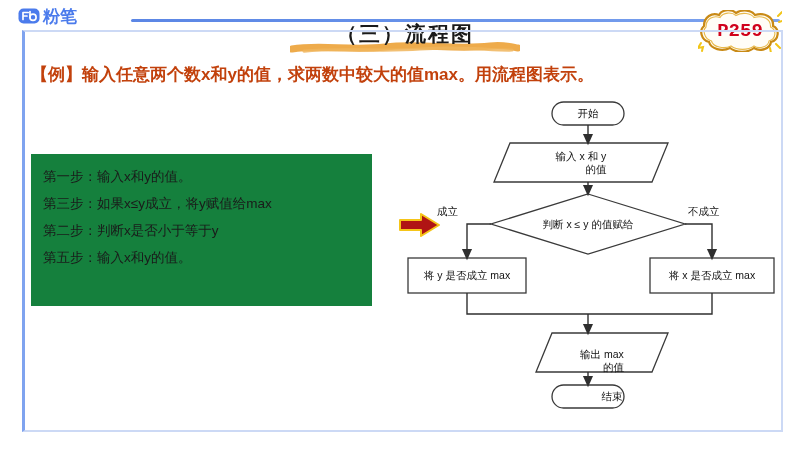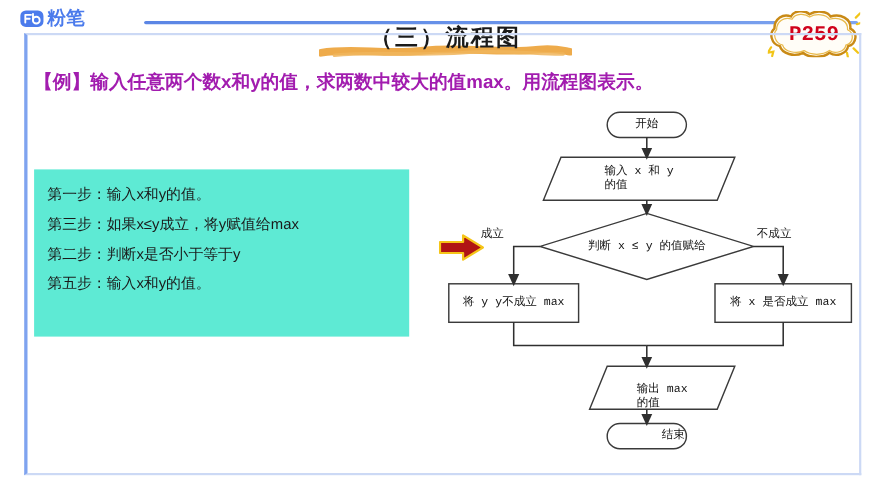--- a/index.html
+++ b/index.html
@@ -16,21 +16,20 @@
     font-family: "Liberation Sans", "DejaVu Sans", sans-serif;
     color: #1a1a1a;
   }
 
   
   .logo {
     position: absolute;
     left: 18px;
     top: 8px;
     display: flex;
-    align-items: center;
     gap: 3px;
     color: #4b7bec;
     font-weight: bold;
     font-size: 17px;
     letter-spacing: 0px;
   }
   .logo-mark {
     display: inline-block;
     width: 22px;
     height: 16px;
@@ -112,33 +111,33 @@
     box-sizing: border-box;
   }
 
   
   .example-line {
     position: absolute;
     left: 31px;
     top: 63px;
     font-size: 17px;
     font-weight: bold;
-    color: #a21caf;
+    color: #c2410c;
     white-space: nowrap;
     letter-spacing: 0px;
   }
 
   
   .steps-box {
     position: absolute;
     left: 31px;
     top: 154px;
     width: 341px;
     height: 152px;
-    background: #5eead4;
+    background: #15803d;
     padding: 9px 12px 0 12px;
     box-sizing: border-box;
   }
   .steps-box .step {
     font-size: 13.5px;
     color: #1a1a1a;
     line-height: 27px;
     white-space: nowrap;
   }
 
@@ -159,22 +158,22 @@
     width: 380px;
     height: 325px;
   }
   .flow-svg { position: absolute; left:0; top:0; }
 
   .node-label {
     position: absolute;
     display: flex;
     align-items: center;
     justify-content: center;
-    text-align: left;
-    font-family: Liberation Mono, monospace;
+    text-align: right;
+    font-family: Liberation Sans, sans-serif;
     font-size: 10.5px;
     color: #111111;
     line-height: 13px;
     pointer-events: none;
     white-space: pre-line;
   }
   .branch-label {
     position: absolute;
     font-family: "DejaVu Serif", "Liberation Serif", serif;
     font-size: 10.5px;
@@ -285,21 +284,21 @@
         <line x1="188" y1="219" x2="188" y2="235" marker-end="url(#ah)"></line>
 
         <line x1="188" y1="277" x2="188" y2="287" marker-end="url(#ah)"></line>
       </g>
     </svg>
 
     <div class="node-label" style="left:152px; top:7px; width:72px; height:23px;">开始</div>
     <div class="node-label" style="left:94px; top:48px; width:174px; height:39px;">输入 x 和 y
 的值</div>
     <div class="node-label" style="left:91px; top:99px; width:194px; height:60px;">判断 x ≤ y 的值赋给</div>
-    <div class="node-label" style="left:8px; top:163px; width:118px; height:35px;">将 y y不成立 max</div>
+    <div class="node-label" style="left:8px; top:163px; width:118px; height:35px;">将 y 是否成立 max</div>
     <div class="node-label" style="left:250px; top:163px; width:124px; height:35px;">将 x 是否成立 max</div>
     <div class="node-label" style="left:136px; top:238px; width:132px; height:55px;">输出 max
 的值</div>
     <div class="node-label" style="left:152px; top:290px; width:72px; height:23px;margin-left:24px;">结束</div>
 
     <div class="branch-label" style="left:37px; top:110px;">成立</div>
     <div class="branch-label" style="left:288px; top:110px;">不成立</div>
   </div>
 
 </div>

